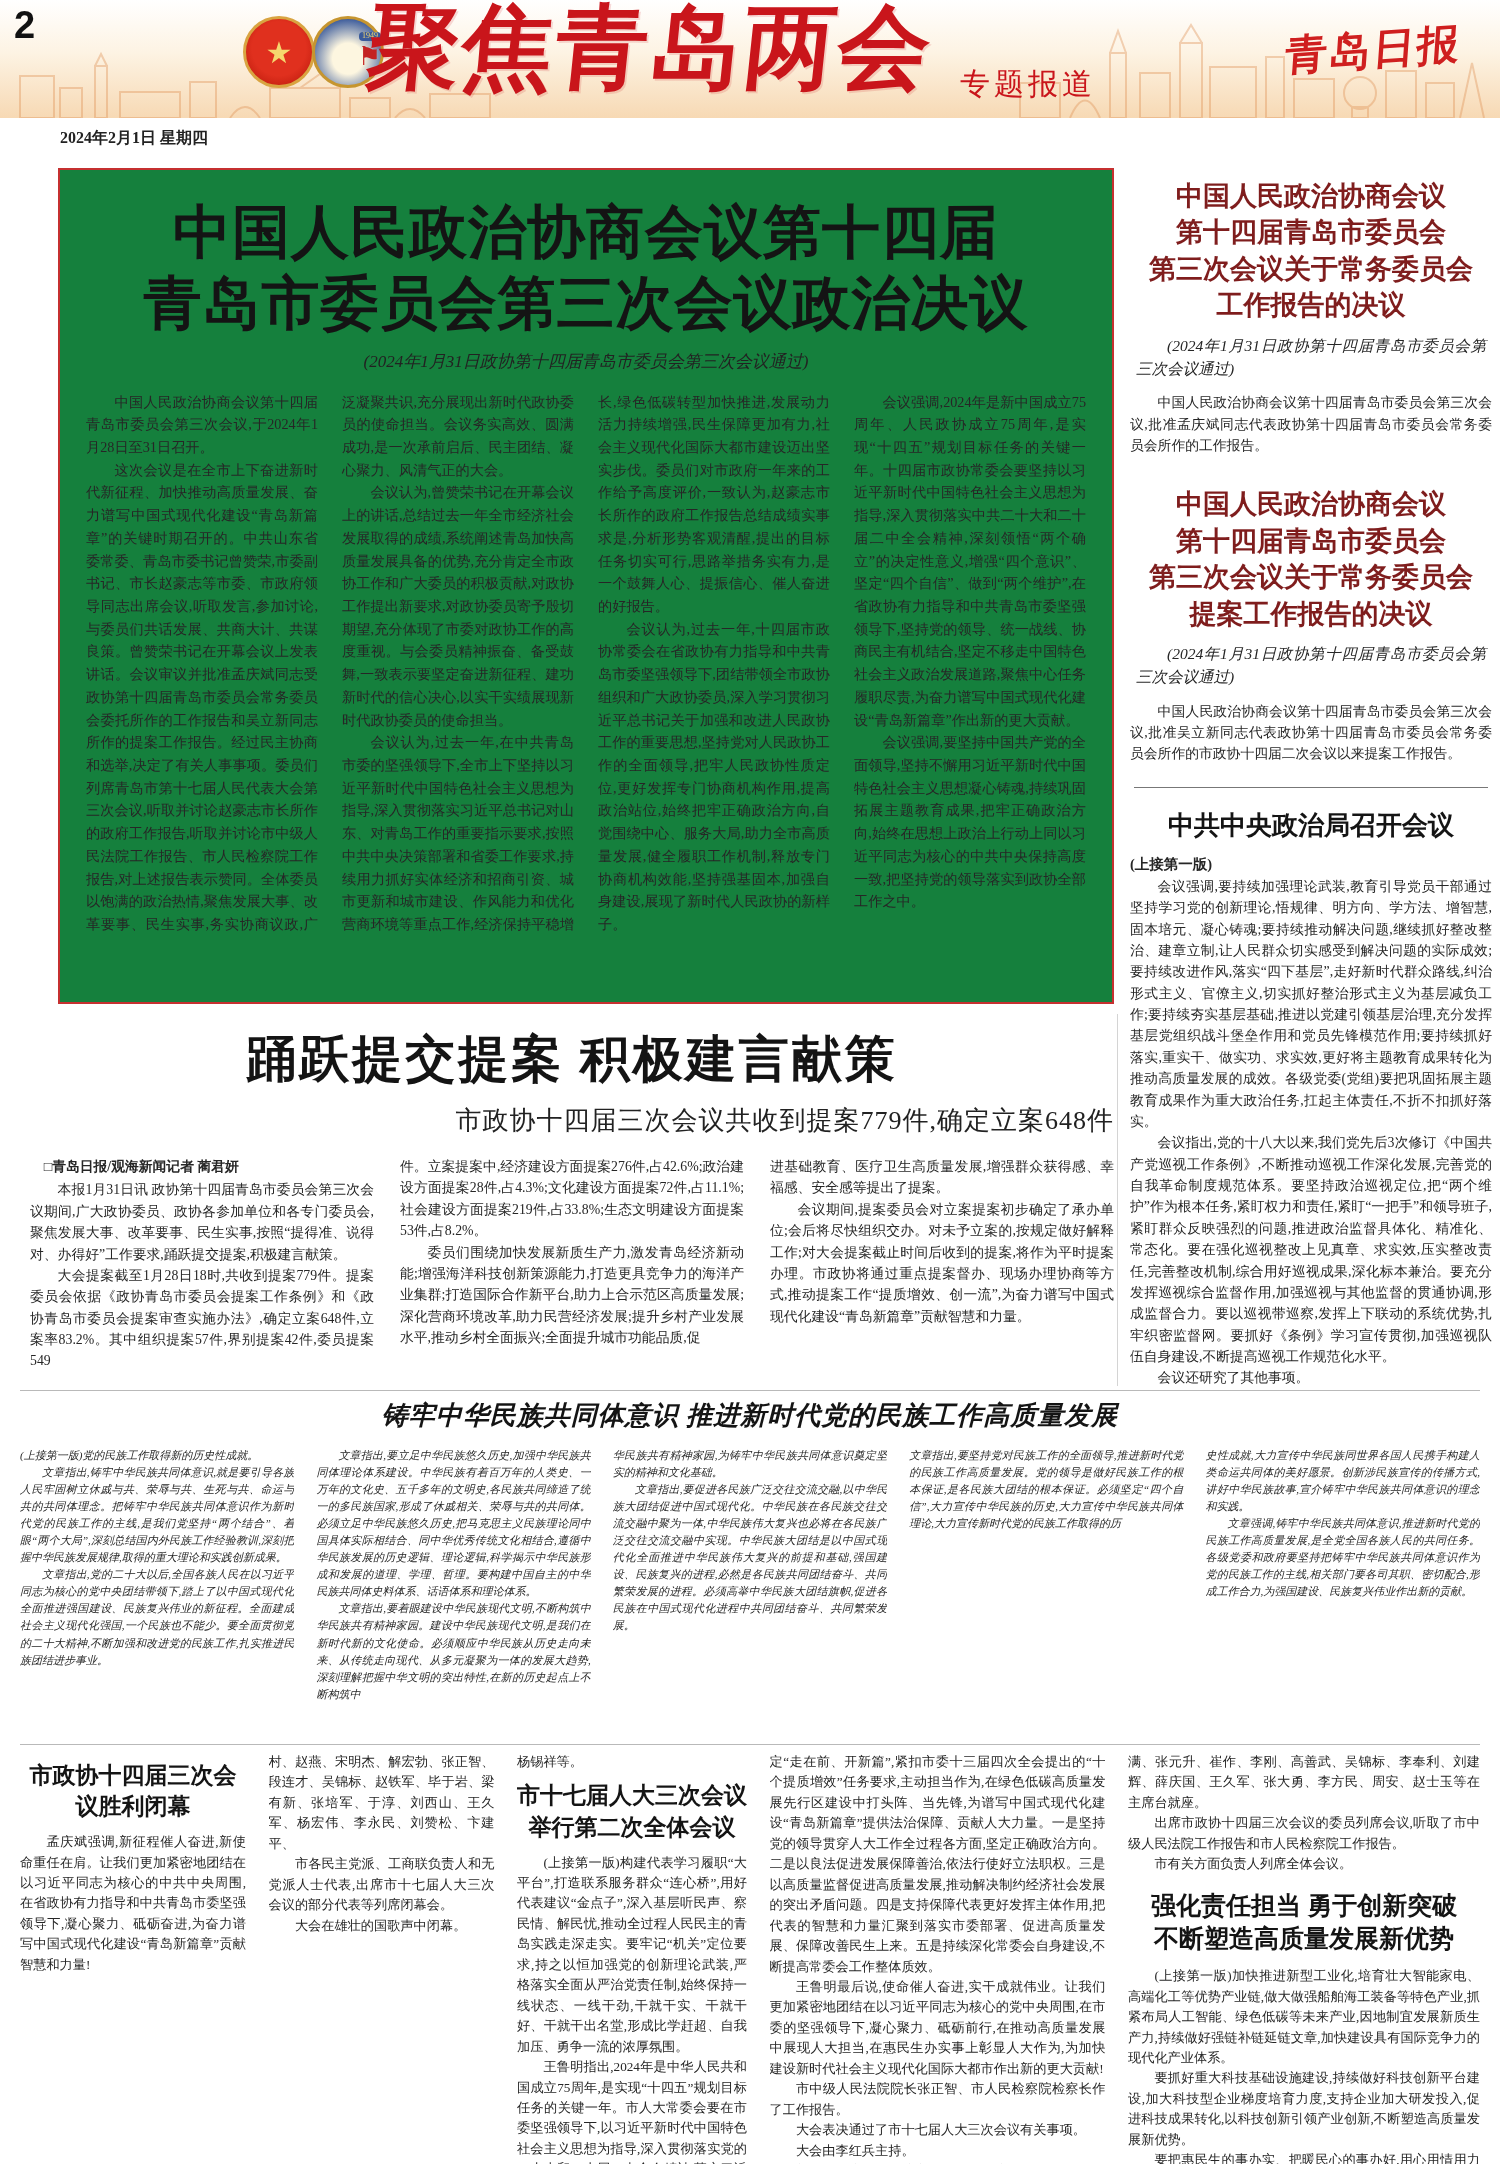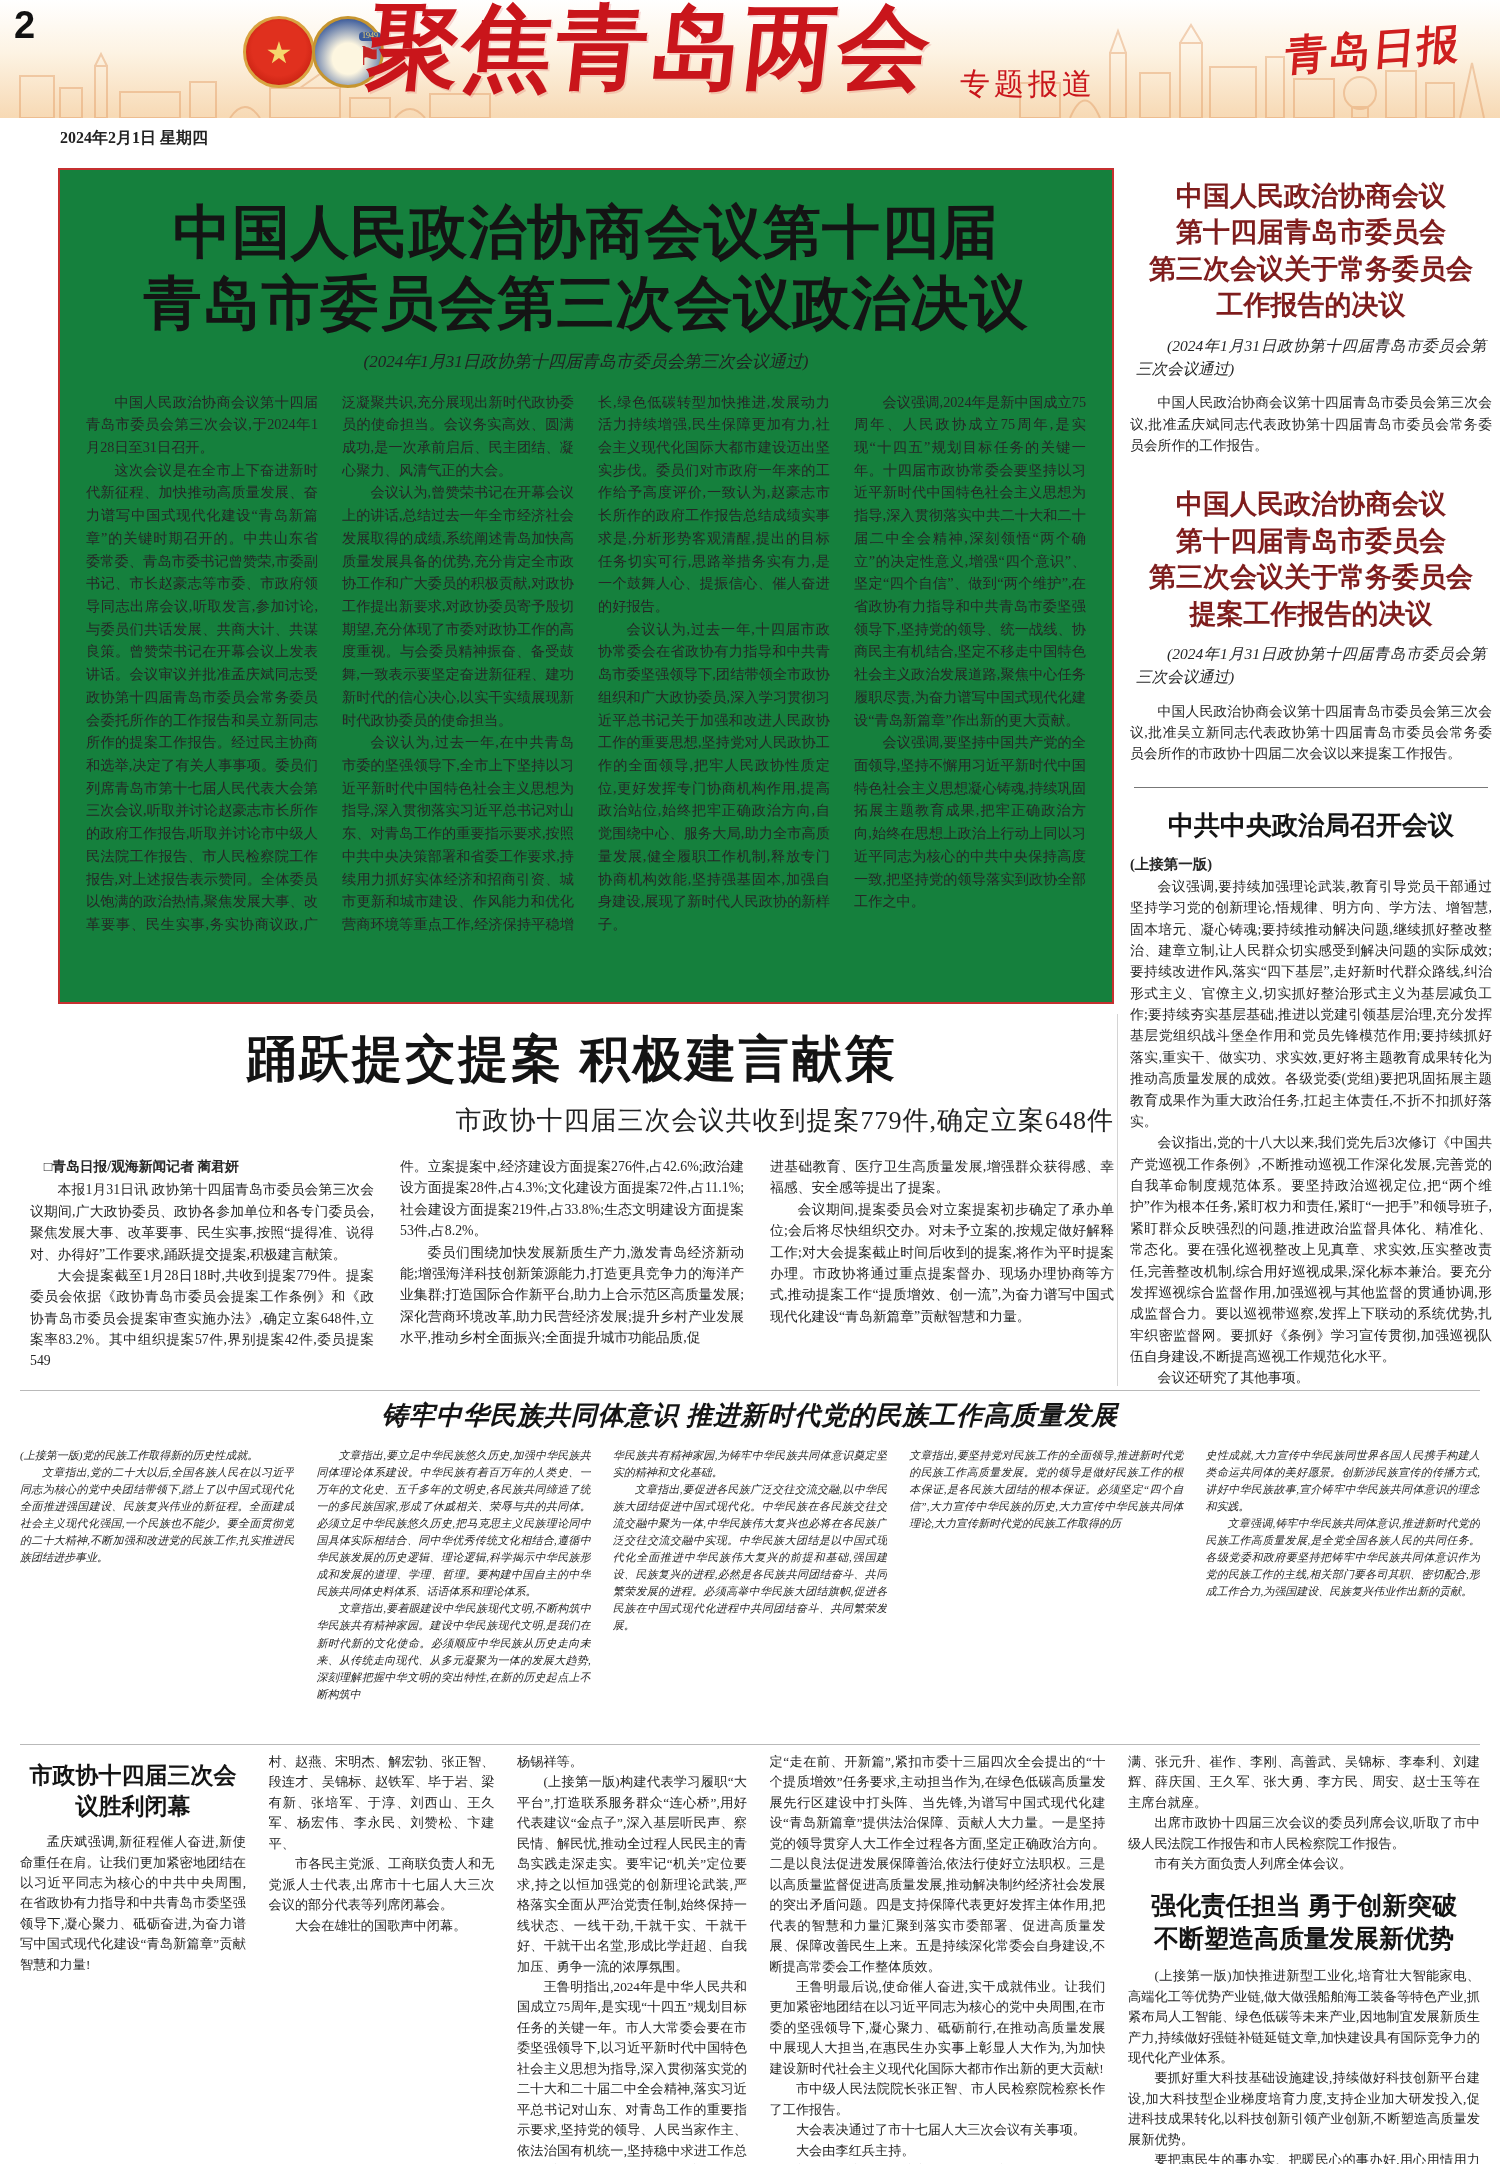--- a/index.html
+++ b/index.html
@@ -193,20 +193,21 @@
     </div>
   </div>
 
   <div class="h-rule" style="top:1390px;"></div>
 
   <div id="ethnic">
     <div id="eth-headline">铸牢中华民族共同体意识  推进新时代党的民族工作高质量发展</div>
     <div id="eth-cols">
       <div class="tcol cont">
           <p>(上接第一版)党的民族工作取得新的历史性成就。</p>
+          <p>文章指出,铸牢中华民族共同体意识,就是要引导各族人民牢固树立休戚与共、荣辱与共、生死与共、命运与共的共同体理念。把铸牢中华民族共同体意识作为新时代党的民族工作的主线,是我们党坚持“两个结合”、着眼“两个大局”,深刻总结国内外民族工作经验教训,深刻把握中华民族发展规律,取得的重大理论和实践创新成果。</p>
           <p>文章指出,党的二十大以后,全国各族人民在以习近平同志为核心的党中央团结带领下,踏上了以中国式现代化全面推进强国建设、民族复兴伟业的新征程。全面建成社会主义现代化强国,一个民族也不能少。要全面贯彻党的二十大精神,不断加强和改进党的民族工作,扎实推进民族团结进步事业。</p>
         </div>
       <div class="tcol">
           <p>文章指出,要立足中华民族悠久历史,加强中华民族共同体理论体系建设。中华民族有着百万年的人类史、一万年的文化史、五千多年的文明史,各民族共同缔造了统一的多民族国家,形成了休戚相关、荣辱与共的共同体。必须立足中华民族悠久历史,把马克思主义民族理论同中国具体实际相结合、同中华优秀传统文化相结合,遵循中华民族发展的历史逻辑、理论逻辑,科学揭示中华民族形成和发展的道理、学理、哲理。要构建中国自主的中华民族共同体史料体系、话语体系和理论体系。</p>
           <p>文章指出,要着眼建设中华民族现代文明,不断构筑中华民族共有精神家园。建设中华民族现代文明,是我们在新时代新的文化使命。必须顺应中华民族从历史走向未来、从传统走向现代、从多元凝聚为一体的发展大趋势,深刻理解把握中华文明的突出特性,在新的历史起点上不断构筑中</p>
         </div>
       <div class="tcol cont">
           <p>华民族共有精神家园,为铸牢中华民族共同体意识奠定坚实的精神和文化基础。</p>
           <p>文章指出,要促进各民族广泛交往交流交融,以中华民族大团结促进中国式现代化。中华民族在各民族交往交流交融中聚为一体,中华民族伟大复兴也必将在各民族广泛交往交流交融中实现。中华民族大团结是以中国式现代化全面推进中华民族伟大复兴的前提和基础,强国建设、民族复兴的进程,必然是各民族共同团结奋斗、共同繁荣发展的进程。必须高举中华民族大团结旗帜,促进各民族在中国式现代化进程中共同团结奋斗、共同繁荣发展。</p>
         </div>
@@ -229,20 +230,22 @@
           <p>孟庆斌强调,新征程催人奋进,新使命重任在肩。让我们更加紧密地团结在以习近平同志为核心的中共中央周围,在省政协有力指导和中共青岛市委坚强领导下,凝心聚力、砥砺奋进,为奋力谱写中国式现代化建设“青岛新篇章”贡献智慧和力量!</p>
         </div>
     </div>
     <div class="tcol cont">
         <p>村、赵燕、宋明杰、解宏勃、张正智、段连才、吴锦标、赵铁军、毕于岩、梁有新、张培军、于淳、刘西山、王久军、杨宏伟、李永民、刘赞松、卞建平、</p>
         <p>市各民主党派、工商联负责人和无党派人士代表,出席市十七届人大三次会议的部分代表等列席闭幕会。</p>
         <p>大会在雄壮的国歌声中闭幕。</p>
       </div>
     <div class="tcol">
       <p style="text-indent:0;">杨锡祥等。</p>
+      <div class="b-head">市十七届人大三次会议
+举行第二次全体会议</div>
       <div>
           <p>(上接第一版)构建代表学习履职“大平台”,打造联系服务群众“连心桥”,用好代表建议“金点子”,深入基层听民声、察民情、解民忧,推动全过程人民民主的青岛实践走深走实。要牢记“机关”定位要求,持之以恒加强党的创新理论武装,严格落实全面从严治党责任制,始终保持一线状态、一线干劲,干就干实、干就干好、干就干出名堂,形成比学赶超、自我加压、勇争一流的浓厚氛围。</p>
           <p>王鲁明指出,2024年是中华人民共和国成立75周年,是实现“十四五”规划目标任务的关键一年。市人大常委会要在市委坚强领导下,以习近平新时代中国特色社会主义思想为指导,深入贯彻落实党的二十大和二十届二中全会精神,落实习近平总书记对山东、对青岛工作的重要指示要求,坚持党的领导、人民当家作主、依法治国有机统一,坚持稳中求进工作总基调,完整、准确、全面贯彻新发展理念,服务融入新发展格局,着力推动高质量发展,锚</p>
         </div>
     </div>
     <div class="tcol cont">
         <p>定“走在前、开新篇”,紧扣市委十三届四次全会提出的“十个提质增效”任务要求,主动担当作为,在绿色低碳高质量发展先行区建设中打头阵、当先锋,为谱写中国式现代化建设“青岛新篇章”提供法治保障、贡献人大力量。一是坚持党的领导贯穿人大工作全过程各方面,坚定正确政治方向。二是以良法促进发展保障善治,依法行使好立法职权。三是以高质量监督促进高质量发展,推动解决制约经济社会发展的突出矛盾问题。四是支持保障代表更好发挥主体作用,把代表的智慧和力量汇聚到落实市委部署、促进高质量发展、保障改善民生上来。五是持续深化常委会自身建设,不断提高常委会工作整体质效。</p>
         <p>王鲁明最后说,使命催人奋进,实干成就伟业。让我们更加紧密地团结在以习近平同志为核心的党中央周围,在市委的坚强领导下,凝心聚力、砥砺前行,在推动高质量发展中展现人大担当,在惠民生办实事上彰显人大作为,为加快建设新时代社会主义现代化国际大都市作出新的更大贡献!</p>
         <p>市中级人民法院院长张正智、市人民检察院检察长作了工作报告。</p>
         <p>大会表决通过了市十七届人大三次会议有关事项。</p>

